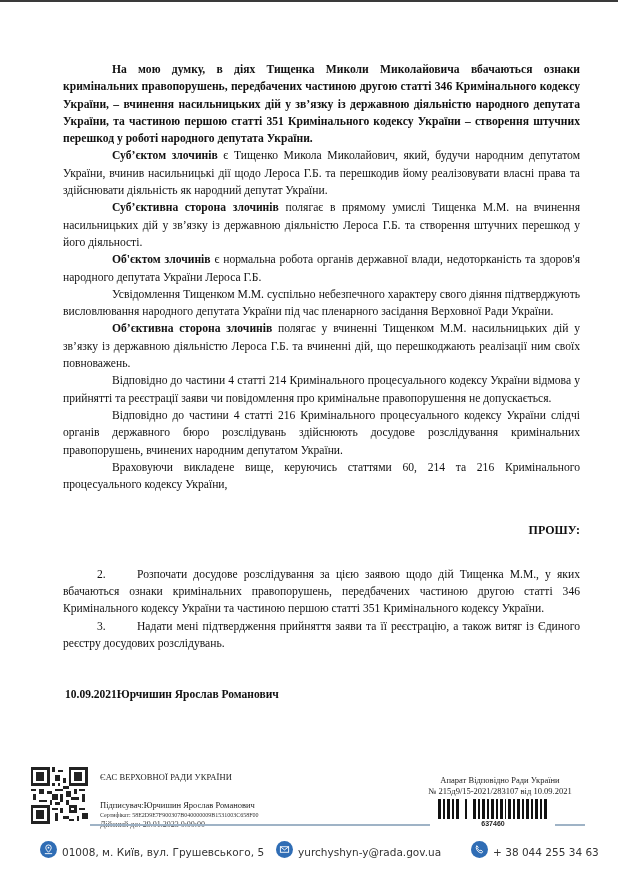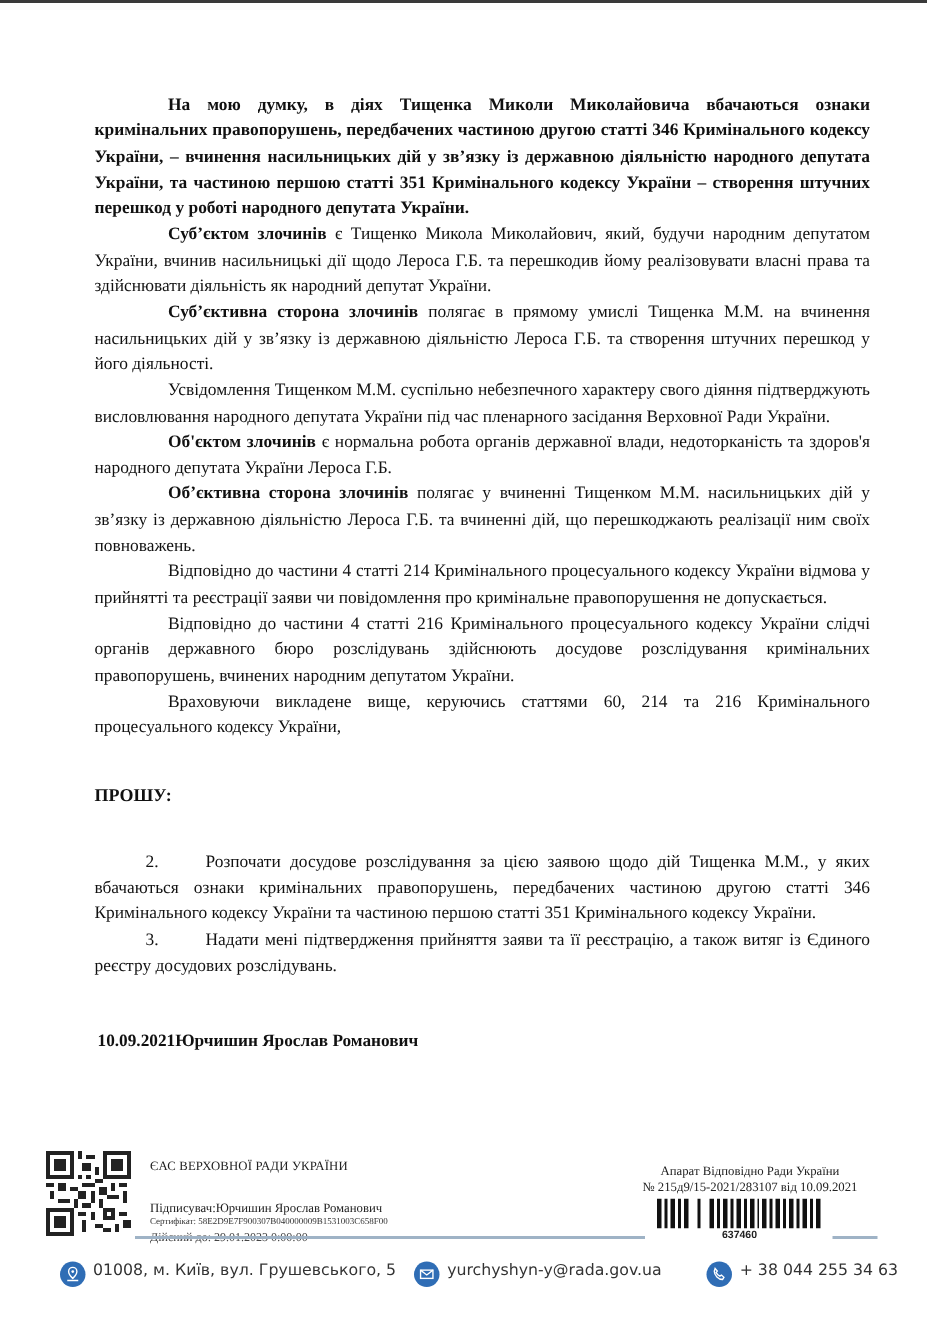--- a/index.html
+++ b/index.html
@@ -9,55 +9,55 @@
   }
   .topbar { position: absolute; left: 0; top: 0; width: 618px; height: 2px; background: #3a3a3a; }
   .body-text {
     position: absolute; left: 63px; top: 61px; width: 517px;
     font-size: 11.6px; line-height: 17.3px; text-align: justify;
   }
   .body-text p { margin: 0; text-indent: 49px; }
   .body-text p.first { font-weight: bold; }
   .body-text b { font-weight: bold; }
   .request-title {
-    text-align: left; font-weight: bold; font-size: 12px; margin: 29px 0 26px 0 !important; text-indent: 0 !important;
+    text-align: right; font-weight: bold; font-size: 12px; margin: 29px 0 26px 0 !important; text-indent: 0 !important;
   }
   .list-item { text-indent: 34px !important; }
   .list-item .num { display: inline-block; width: 40px; text-indent: 0; }
   .sign-row {
     position: absolute; left: 65px; top: 688px; width: 515px; display: flex; 
     font-weight: bold; font-size: 11.5px;
   }
   .qr { position: absolute; left: 29px; top: 767px; width: 60px; height: 57px; }
   .stamp-left { position: absolute; left: 100px; top: 772px; font-size: 8.5px; color: #222; }
   .stamp-left .org { font-size: 8.5px; margin-bottom: 18px; letter-spacing: 0.1px; }
   .stamp-left .signer { font-size: 8.5px; line-height: 11px; }
   .stamp-left .cert { font-size: 6px; line-height: 9px; color: #333; }
   .stamp-left .valid { font-size: 8px; color: #444; line-height: 10px; }
   .hline { position: absolute; height: 2px; background: #9fb3c6; }
   .stamp-right { position: absolute; left: 415px; top: 775px; width: 170px; text-align: center; font-size: 8.5px; line-height: 11px; color: #222; }
   .barcode { position: absolute; left: 438px; top: 799px; width: 110px; height: 20px; }
   .barcode-num { position: absolute; left: 438px; top: 820px; width: 110px; text-align: center; font-family: "Liberation Sans", sans-serif; font-weight: bold; font-size: 7px; color: #222; }
   .footer { position: absolute; left: 40px; top: 841px; width: 560px; display: flex; align-items: center;
     font-family: "DejaVu Sans", sans-serif; font-size: 10.5px; color: #333; }
-  .footer .item { display: flex; align-items: flex-start; }
+  .footer .item { display: flex; align-items: flex-end; }
   .footer .icon { width: 17px; height: 17px; border-radius: 50%; background: #2f6db5; color: #fff; display: inline-flex; align-items: center; justify-content: center; margin-right: 5px; }
   .footer .icon svg { width: 11px; height: 11px; }
 </style>
 </head>
 <body>
 
 <div class="topbar"></div>
 
 <div class="body-text">
   <p class="first">На мою думку, в діях Тищенка Миколи Миколайовича вбачаються ознаки кримінальних правопорушень, передбачених частиною другою статті 346 Кримінального кодексу України, – вчинення насильницьких дій у зв’язку із державною діяльністю народного депутата України, та частиною першою статті 351 Кримінального кодексу України – створення штучних перешкод у роботі народного депутата України.</p>
   <p><b>Суб’єктом злочинів</b><span> є Тищенко Микола Миколайович, який, будучи народним депутатом України, вчинив насильницькі дії щодо Лероса Г.Б. та перешкодив йому реалізовувати власні права та здійснювати діяльність як народний депутат України.</span></p>
   <p><b>Суб’єктивна сторона злочинів</b><span> полягає в прямому умислі Тищенка М.М. на вчинення насильницьких дій у зв’язку із державною діяльністю Лероса Г.Б. та створення штучних перешкод у його діяльності.</span></p>
+  <p><b>Об'єктом злочинів</b><span> є нормальна робота органів державної влади, недоторканість та здоров'я народного депутата України Лероса Г.Б.</span></p>
   <p>Усвідомлення Тищенком М.М. суспільно небезпечного характеру свого діяння підтверджують висловлювання народного депутата України під час пленарного засідання Верховної Ради України.</p>
-  <p><b>Об'єктом злочинів</b><span> є нормальна робота органів державної влади, недоторканість та здоров'я народного депутата України Лероса Г.Б.</span></p>
   <p><b>Об’єктивна сторона злочинів</b><span> полягає у вчиненні Тищенком М.М. насильницьких дій у зв’язку із державною діяльністю Лероса Г.Б. та вчиненні дій, що перешкоджають реалізації ним своїх повноважень.</span></p>
   <p>Відповідно до частини 4 статті 214 Кримінального процесуального кодексу України відмова у прийнятті та реєстрації заяви чи повідомлення про кримінальне правопорушення не допускається.</p>
   <p>Відповідно до частини 4 статті 216 Кримінального процесуального кодексу України слідчі органів державного бюро розслідувань здійснюють досудове розслідування кримінальних правопорушень, вчинених народним депутатом України.</p>
   <p>Враховуючи викладене вище, керуючись статтями 60, 214 та 216 Кримінального процесуального кодексу України,</p>
   <p class="request-title">ПРОШУ:</p>
   <p class="list-item"><span class="num">2.</span><span>Розпочати досудове розслідування за цією заявою щодо дій Тищенка М.М., у яких вбачаються ознаки кримінальних правопорушень, передбачених частиною другою статті 346 Кримінального кодексу України та частиною першою статті 351 Кримінального кодексу України.</span></p>
   <p class="list-item"><span class="num">3.</span><span>Надати мені підтвердження прийняття заяви та її реєстрацію, а також витяг із Єдиного реєстру досудових розслідувань.</span></p>
 </div>
 
 <div class="sign-row">

